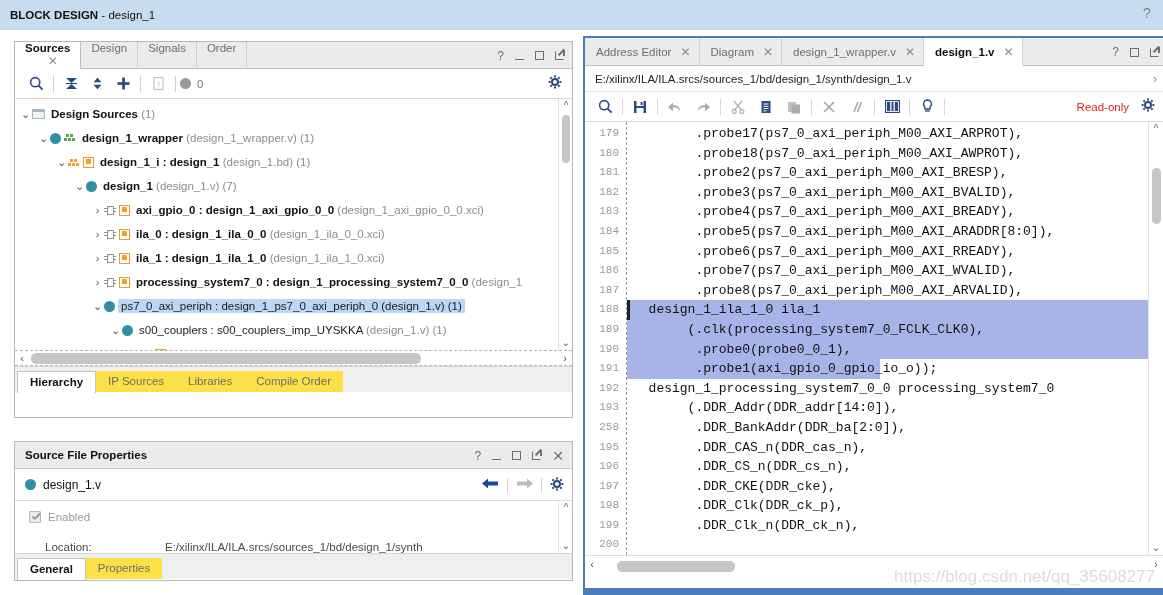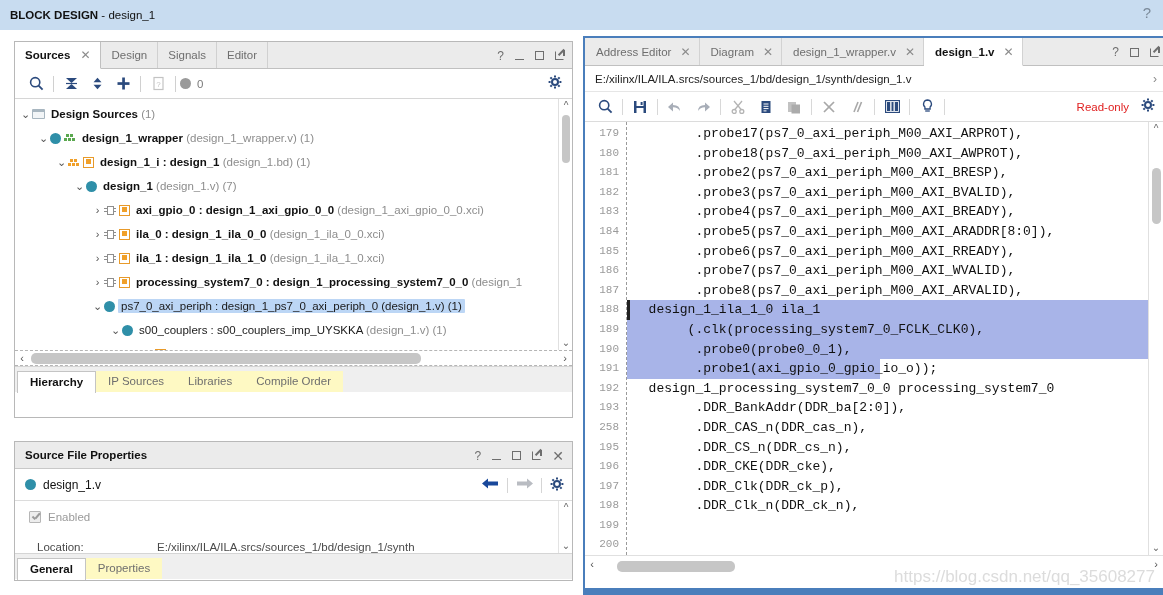--- a/index.html
+++ b/index.html
@@ -37,20 +37,21 @@
   .tabbar {
     height: 27px; background: #ebebeb;
     border-bottom: 1px solid #c0c0c0;
     display: flex; align-items: stretch; position: relative;
   }
   .tab {
     display: flex; align-items: center; padding: 0 10px;
     font-size: 11.5px; color: #6e6e6e; cursor: pointer;
     border-right: 1px solid #d0d0d0;
     background: #ebebeb;
+    flex-direction: column;
   }
   .tab.active {
     background: #ffffff; color: #111; font-weight: bold;
     border-right: 1px solid #c0c0c0;
     border-bottom: 1px solid #ffffff;
     margin-bottom: -1px;
   }
   .tab .tab-x {
     margin-left: 10px; color: #8a8a8a; font-size: 12px; font-weight: normal;
   }
@@ -150,21 +151,21 @@
   .hs-l,.hs-r { width:14px; text-align:center; color:#555; font-size:11px; cursor:pointer; }
   .hs-track { flex:1; height:11px; position:relative; }
   .hs-thumb { position:absolute; left:2px; top:0; width:390px; height:11px; background:#c6c6c6; border-radius:5px; }
 
   .btabbar {
     height:26px; background:#efefef; display:flex; align-items:flex-end;
     border-top:1px solid #d5d5d5; padding-left:2px;
   }
   .btab {
     padding:4px 12px 5px; font-size:11.5px; color:#6e6e6e; cursor:pointer;
-    background:#fef9c3;
+    background:#fde047;
   }
   .btab.active {
     background:#fff; color:#111; font-weight:bold;
     border:1px solid #c4c4c4; border-bottom:none;
     margin-bottom:-1px;
   }
 
   
   .props-panel {
     position:absolute; left:14px; top:441px; width:559px; height:140px;
@@ -189,21 +190,21 @@
   }
   .chkbox::after{
     content:''; position:absolute; left:2px; top:5px; width:4px;height:1.6px;background:#9a9a9a;
     transform:rotate(45deg);
   }
   .chkbox::before{
     content:''; position:absolute; left:4px; top:3px; width:7px;height:1.6px;background:#9a9a9a;
     transform:rotate(-50deg);
   }
   .loc-row {
-    position:absolute; left:22px; bottom:-2px; width:520px;
+    position:absolute; left:30px; bottom:-2px; width:520px;
     display:flex; font-size:11.5px; color:#4a4a4a; white-space:nowrap;
     border-bottom:1px dashed #bbb; padding-bottom:1px;
   }
   .loc-k { width:120px; }
   .props-vscroll {
     position:absolute; right:0; top:0; width:14px; height:52px; border-left:1px solid #e3e3e3;
   }
 
   
   .right-panel {
@@ -292,21 +293,21 @@
         <span>Sources</span>
         <span class="tab-x">✕</span>
       </div>
       <div class="tab">
         <span>Design</span>
       </div>
       <div class="tab">
         <span>Signals</span>
       </div>
       <div class="tab">
-        <span>Editor</span>
+        <span>Order</span>
       </div>
       <div class="tab tab-spacer"></div>
       <div class="win-ctrls">
         <span>?</span>
         <span class="ic-min"></span>
         <span class="ic-max"></span>
         <span class="ic-float"></span>
       </div>
     </div>
 
@@ -732,20 +733,21 @@
         <div class="cline">        .probe4(ps7_0_axi_periph_M00_AXI_BREADY),</div>
         <div class="cline">        .probe5(ps7_0_axi_periph_M00_AXI_ARADDR[8:0]),</div>
         <div class="cline">        .probe6(ps7_0_axi_periph_M00_AXI_RREADY),</div>
         <div class="cline">        .probe7(ps7_0_axi_periph_M00_AXI_WVALID),</div>
         <div class="cline">        .probe8(ps7_0_axi_periph_M00_AXI_ARVALID),</div>
         <div class="cline hl first">  design_1_ila_1_0 ila_1</div>
         <div class="cline hl">       (.clk(processing_system7_0_FCLK_CLK0),</div>
         <div class="cline hl">        .probe0(probe0_0_1),</div>
         <div class="cline hl partial">        .probe1(axi_gpio_0_gpio_io_o));</div>
         <div class="cline">  design_1_processing_system7_0_0 processing_system7_0</div>
+        <div class="cline">       (.DDR_Addr(DDR_addr[14:0]),</div>
         <div class="cline">        .DDR_BankAddr(DDR_ba[2:0]),</div>
         <div class="cline">        .DDR_CAS_n(DDR_cas_n),</div>
         <div class="cline">        .DDR_CS_n(DDR_cs_n),</div>
         <div class="cline">        .DDR_CKE(DDR_cke),</div>
         <div class="cline">        .DDR_Clk(DDR_ck_p),</div>
         <div class="cline">        .DDR_Clk_n(DDR_ck_n),</div>
 
       </div>
       <div class="ed-vscroll">
         <div class="vs-up">^</div>

